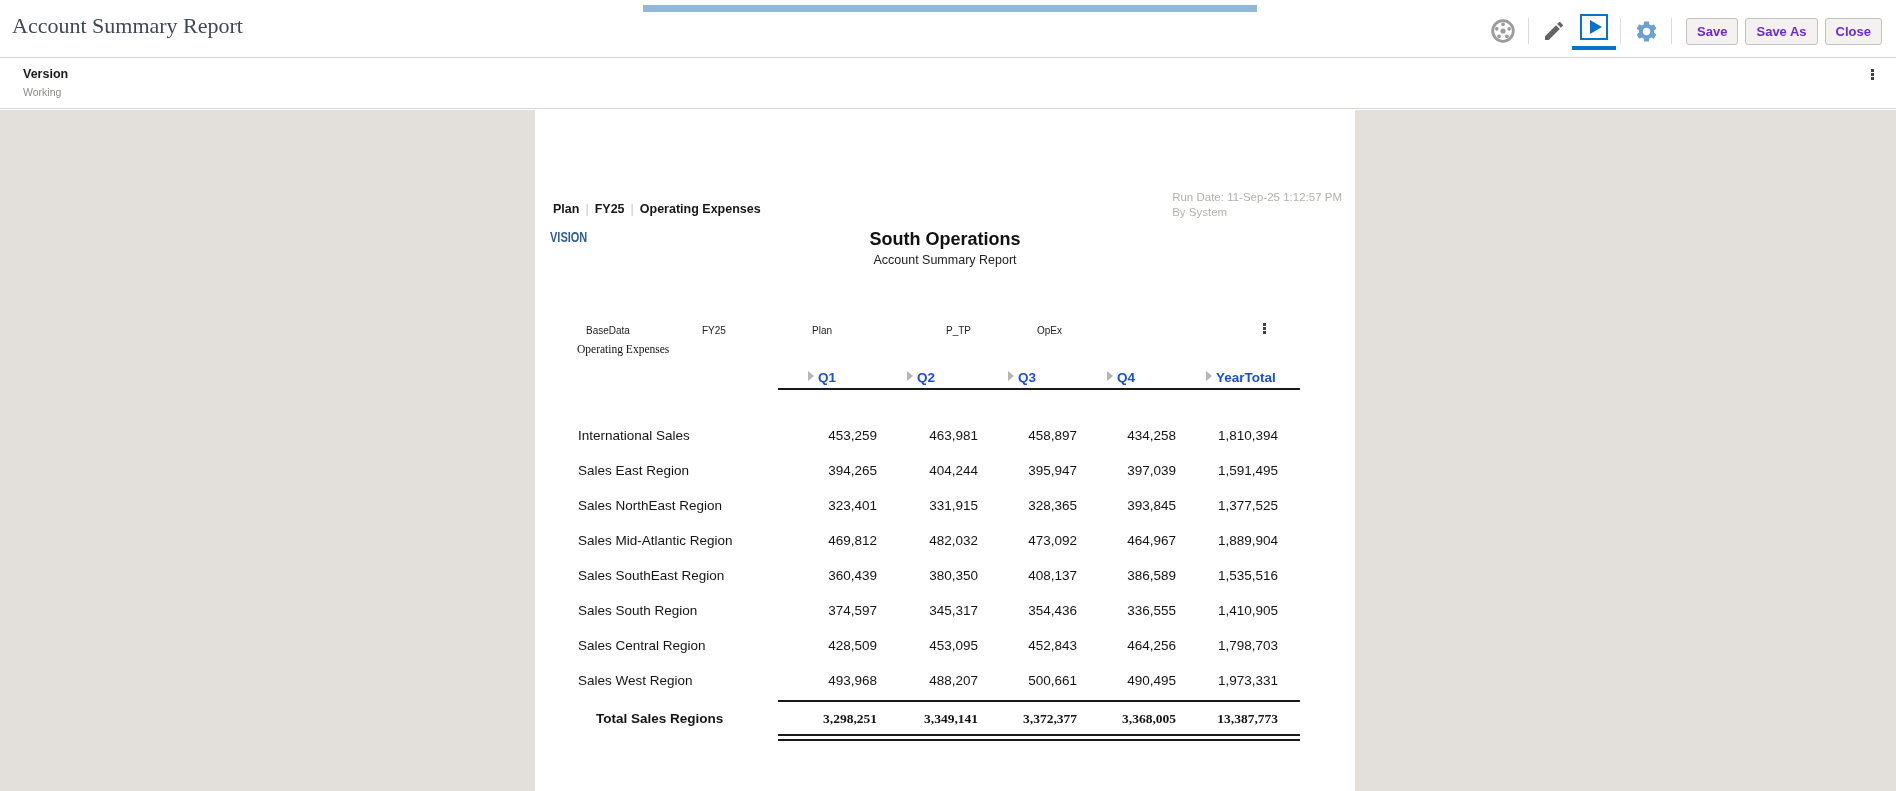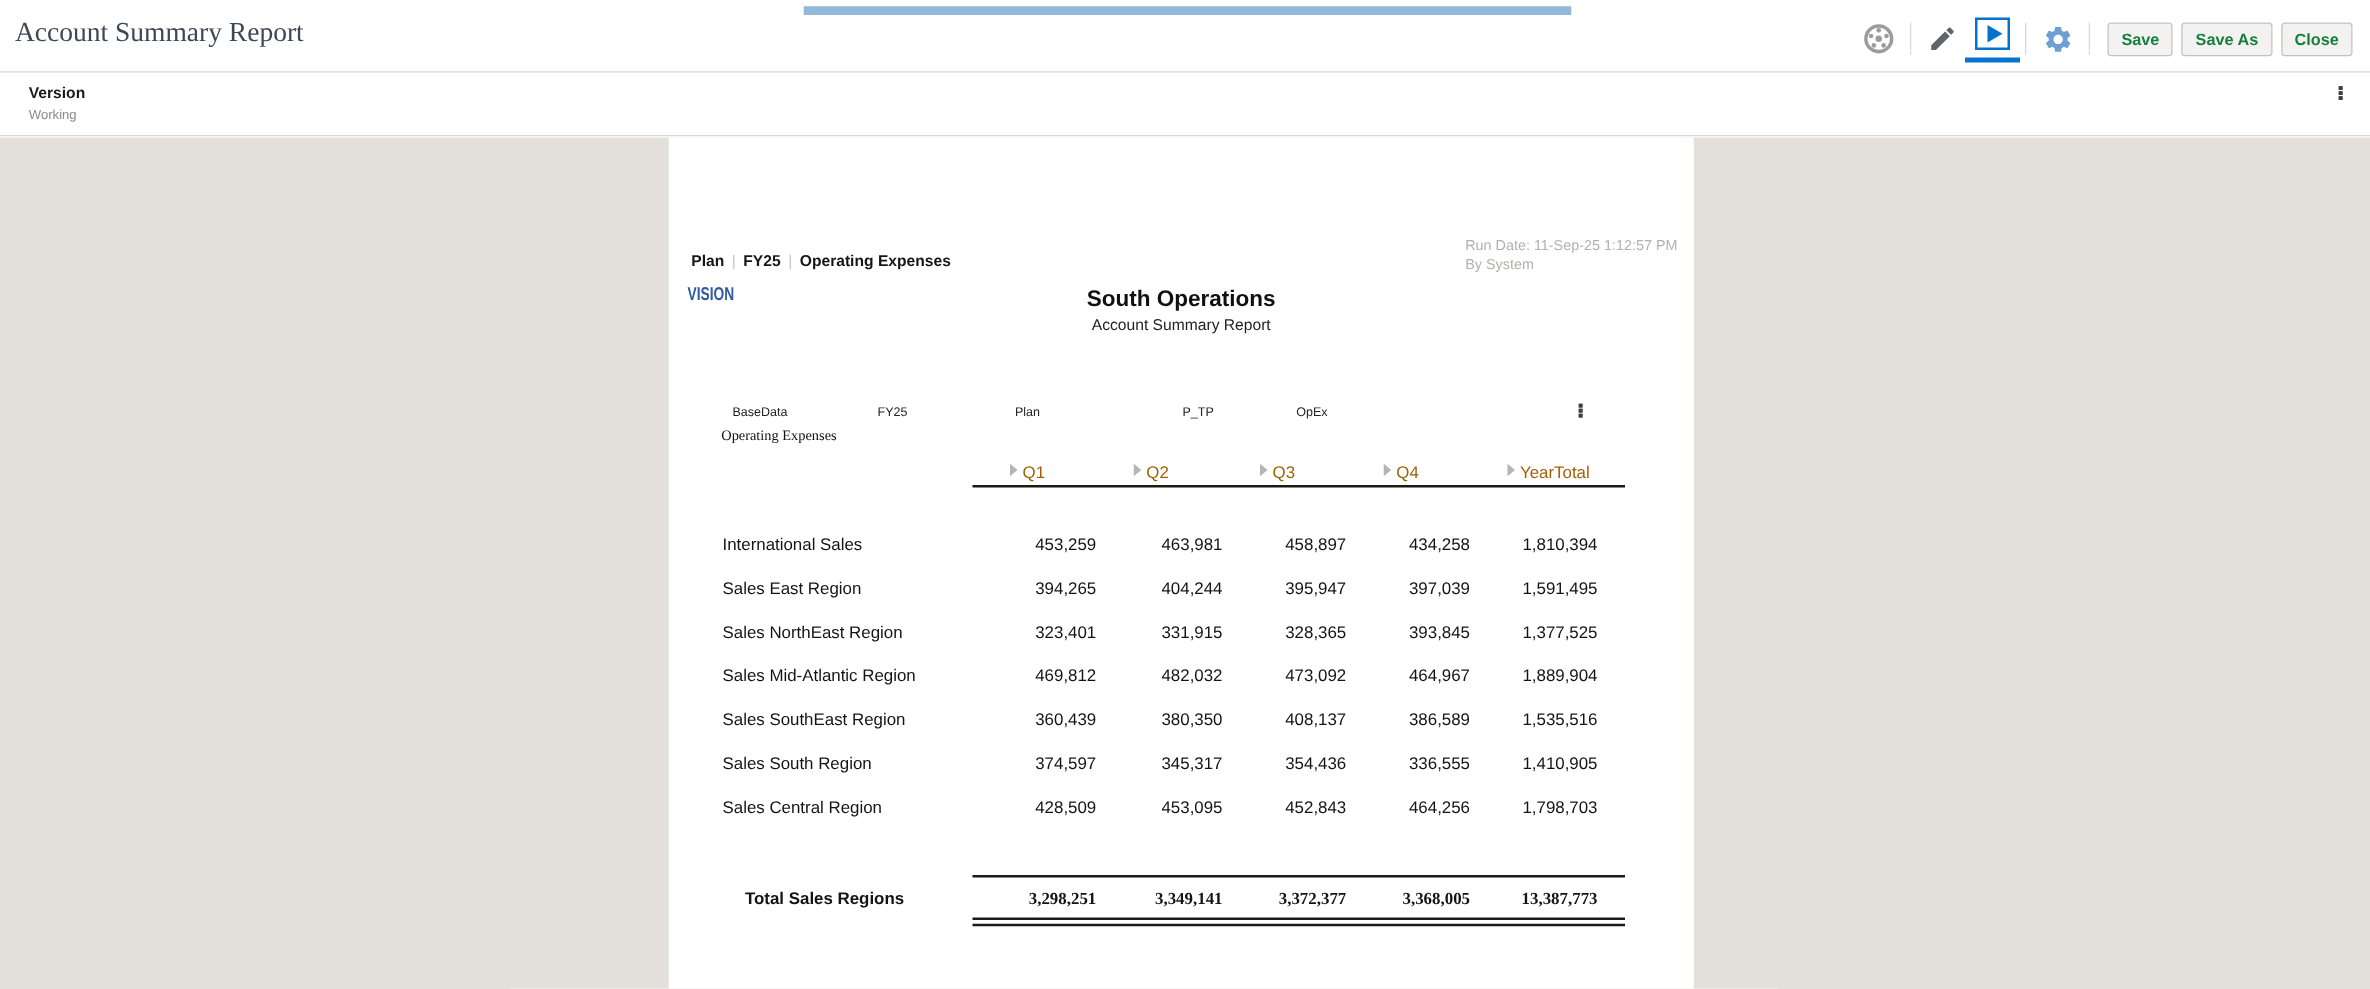--- a/index.html
+++ b/index.html
@@ -34,21 +34,21 @@
   .play-wrap { position:relative; width:30px; height:38px; display:flex; align-items:flex-start; justify-content:center; }
   .play-box {
     width:28px; height:26px; border:2px solid #0572ce; background:#ffffff;
     display:flex; align-items:center; justify-content:center; margin-top:2px;
   }
   .play-tri { width:0; height:0; border-left:12px solid #0572ce; border-top:7px solid transparent; border-bottom:7px solid transparent; margin-left:3px; }
   .play-underline { position:absolute; bottom:0; left:-7px; width:44px; height:4px; background:#0572ce; }
   .btn-group { display:flex; gap:7px; margin-left:3px; }
   .btn {
     background:#f4f2f0; border:1px solid #c3c1bf; border-radius:3px;
-    font-size:13px; font-weight:bold; color:#15803d; padding:5px 10px;
+    font-size:13px; font-weight:bold; color:#6d28d9; padding:5px 10px;
     cursor:pointer; white-space:nowrap;
   }
 
   
   .version-row {
     position:absolute; top:59px; left:0; width:100%; height:50px;
     background:#ffffff; border-bottom:1px solid #d8d5d2;text-align:right;
   }
   .version-label { position:absolute; left:23px; top:8px; font-size:12.5px; font-weight:bold; color:#1a1a1a; }
   .version-value { position:absolute; left:23px; top:27px; font-size:10.5px; color:#8d8b89; cursor:pointer; }
@@ -85,21 +85,21 @@
     font-family:"Liberation Serif", serif; font-size:11.5px; color:#111;
   }
 
   
   .rtable { position:absolute; left:43px; top:258px; width:722px; }
   .trow { display:flex; }
   .c0 { width:200px; } .c1 { width:99px; } .c2 { width:101px; }
   .c3 { width:99px; } .c4 { width:99px; } .c5 { width:102px; }
   .thead { height:20px; line-height:18px; }
   .thead .hc {
-    font-size:13.5px; font-weight:normal; color:#a16207;
+    font-size:13.5px; font-weight:bold; color:#1d4ed8;
     display:flex; align-items:center; padding-left:30px; white-space:nowrap;
     cursor:pointer;
   }
   .tri {
     width:0; height:0; border-left:6px solid #b5b5b5;
     border-top:5px solid transparent; border-bottom:5px solid transparent;
     margin-right:4px; margin-top:-4px; flex:0 0 auto;
   }
   .rule { position:absolute; left:200px; width:522px; height:2px; background:#1a1a1a; }
   .hdr-rule { top:20px; }
@@ -280,20 +280,28 @@
           <div class="c5 num">1,410,905</div>
         </div>
         <div class="trow">
           <div class="c0 label">Sales Central Region</div>
           <div class="c1 num">428,509</div>
           <div class="c2 num">453,095</div>
           <div class="c3 num">452,843</div>
           <div class="c4 num">464,256</div>
           <div class="c5 num">1,798,703</div>
         </div>
+        <div class="trow">
+          <div class="c0 label">Sales West Region</div>
+          <div class="c1 num">493,968</div>
+          <div class="c2 num">488,207</div>
+          <div class="c3 num">500,661</div>
+          <div class="c4 num">490,495</div>
+          <div class="c5 num">1,973,331</div>
+        </div>
       </div>
 
       <div class="rule total-rule"></div>
       <div class="trow total">
         <div class="c0 label">Total Sales Regions</div>
         <div class="c1 num">3,298,251</div>
         <div class="c2 num">3,349,141</div>
         <div class="c3 num">3,372,377</div>
         <div class="c4 num">3,368,005</div>
         <div class="c5 num">13,387,773</div>

